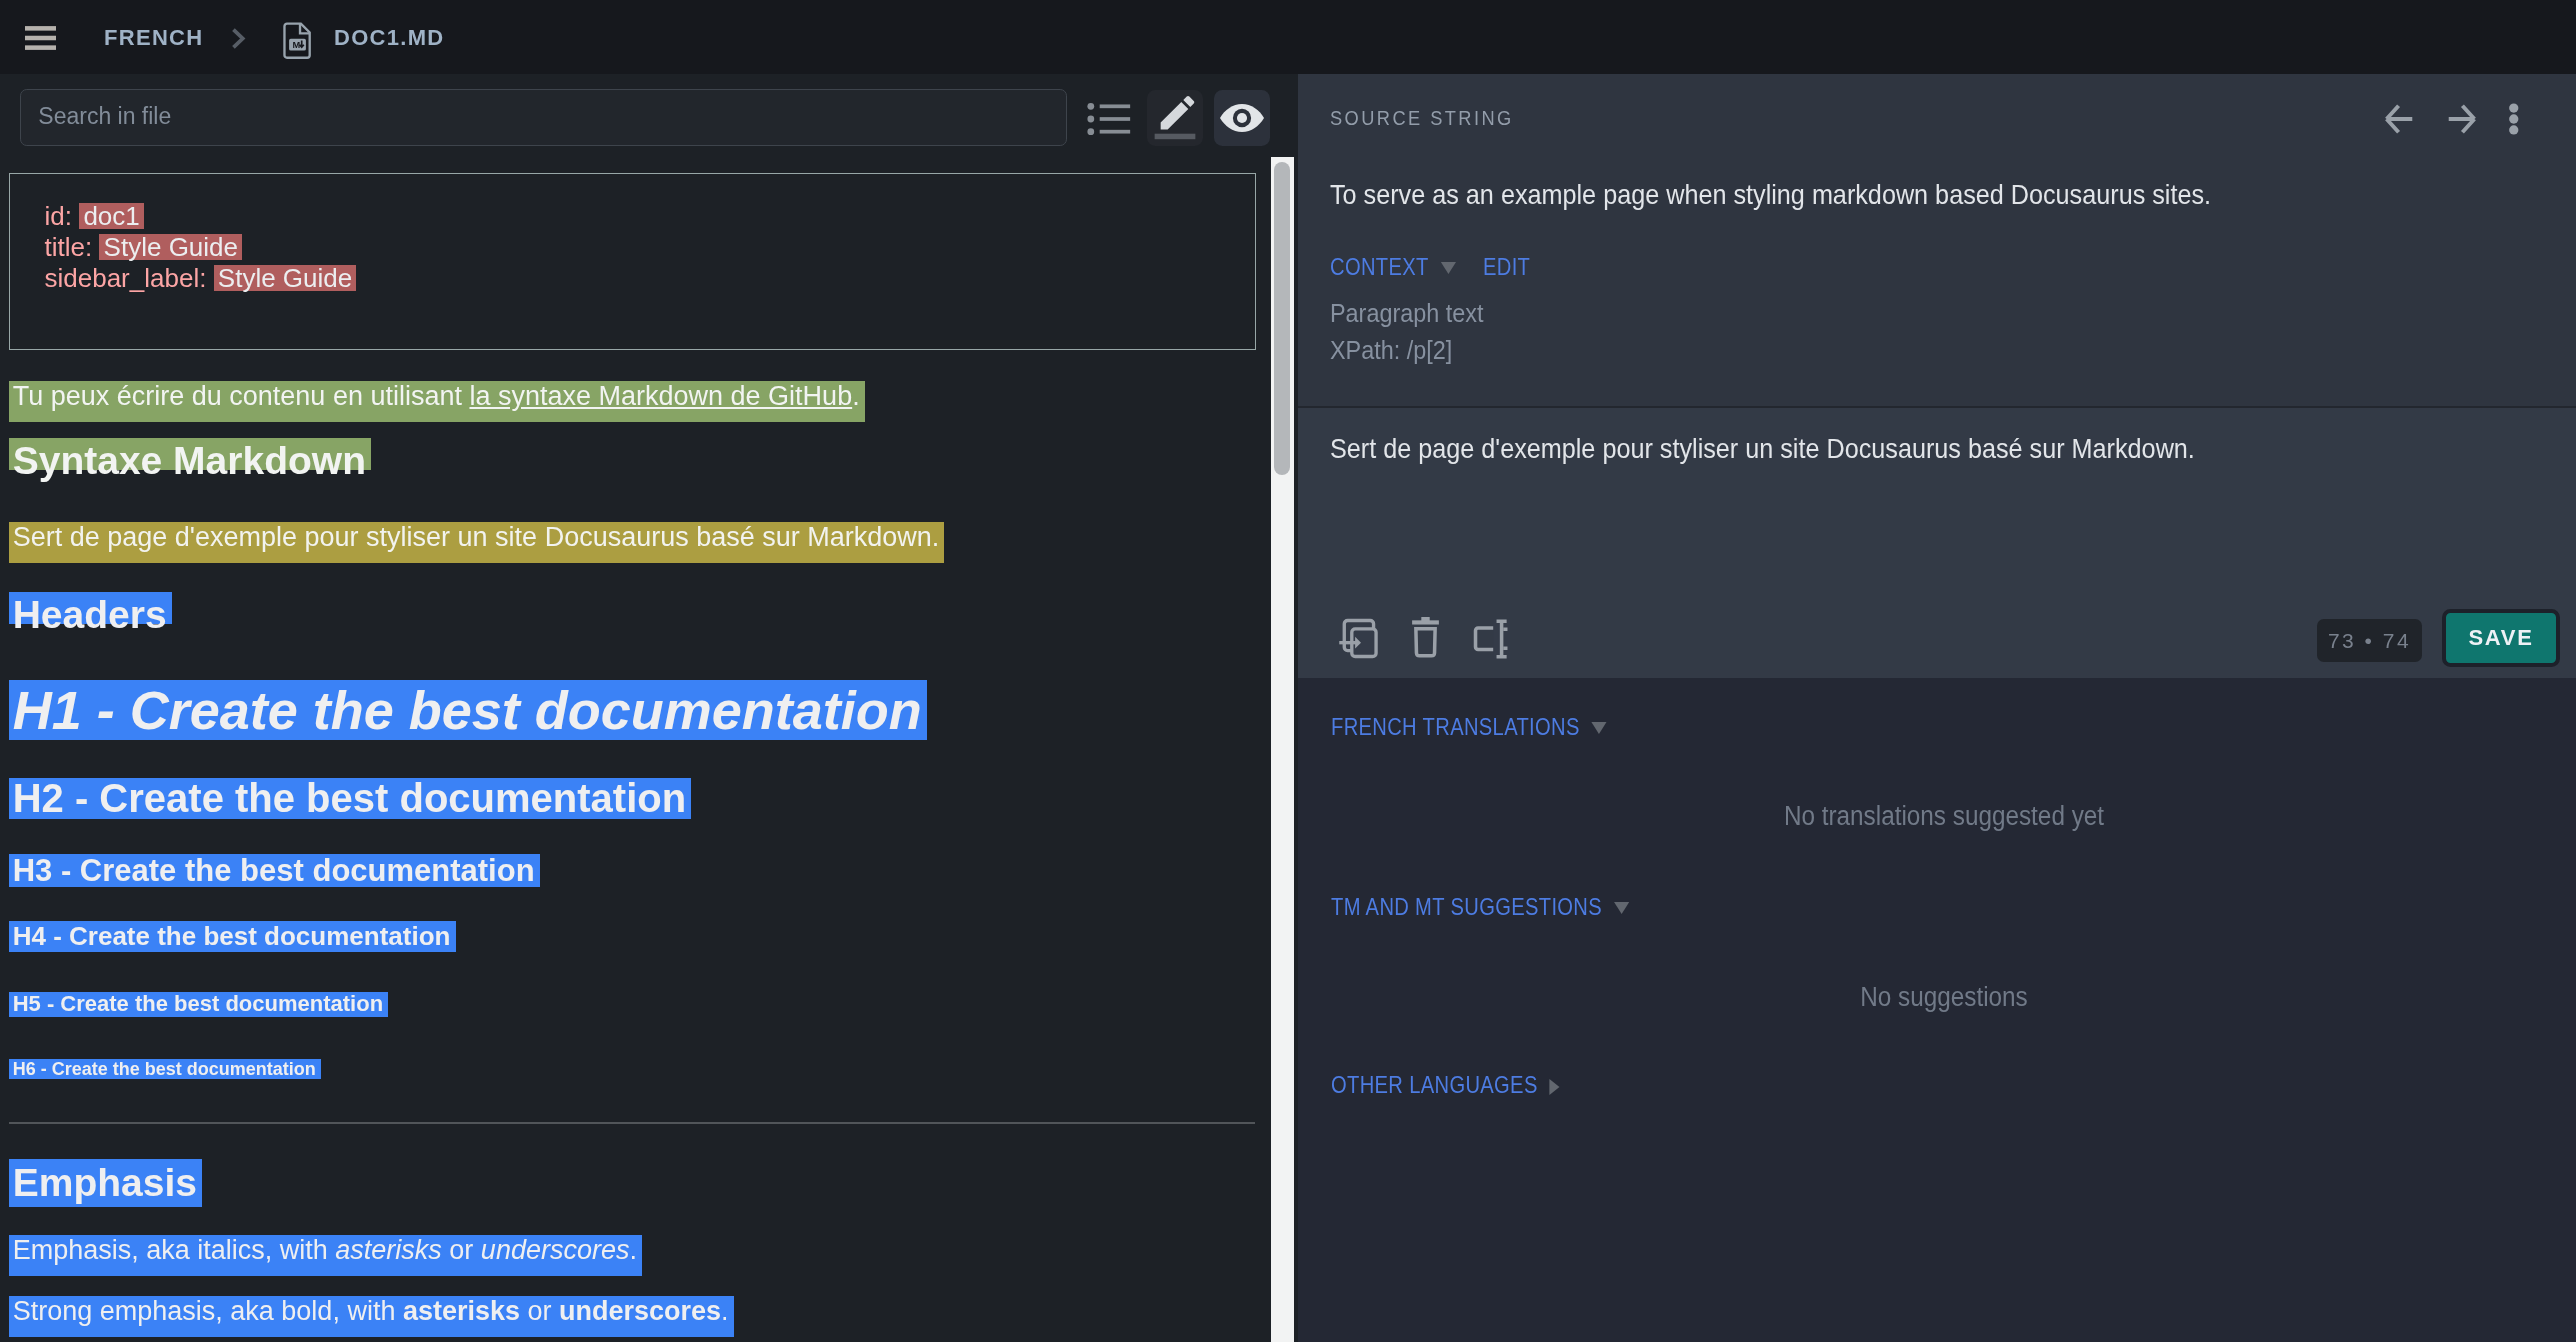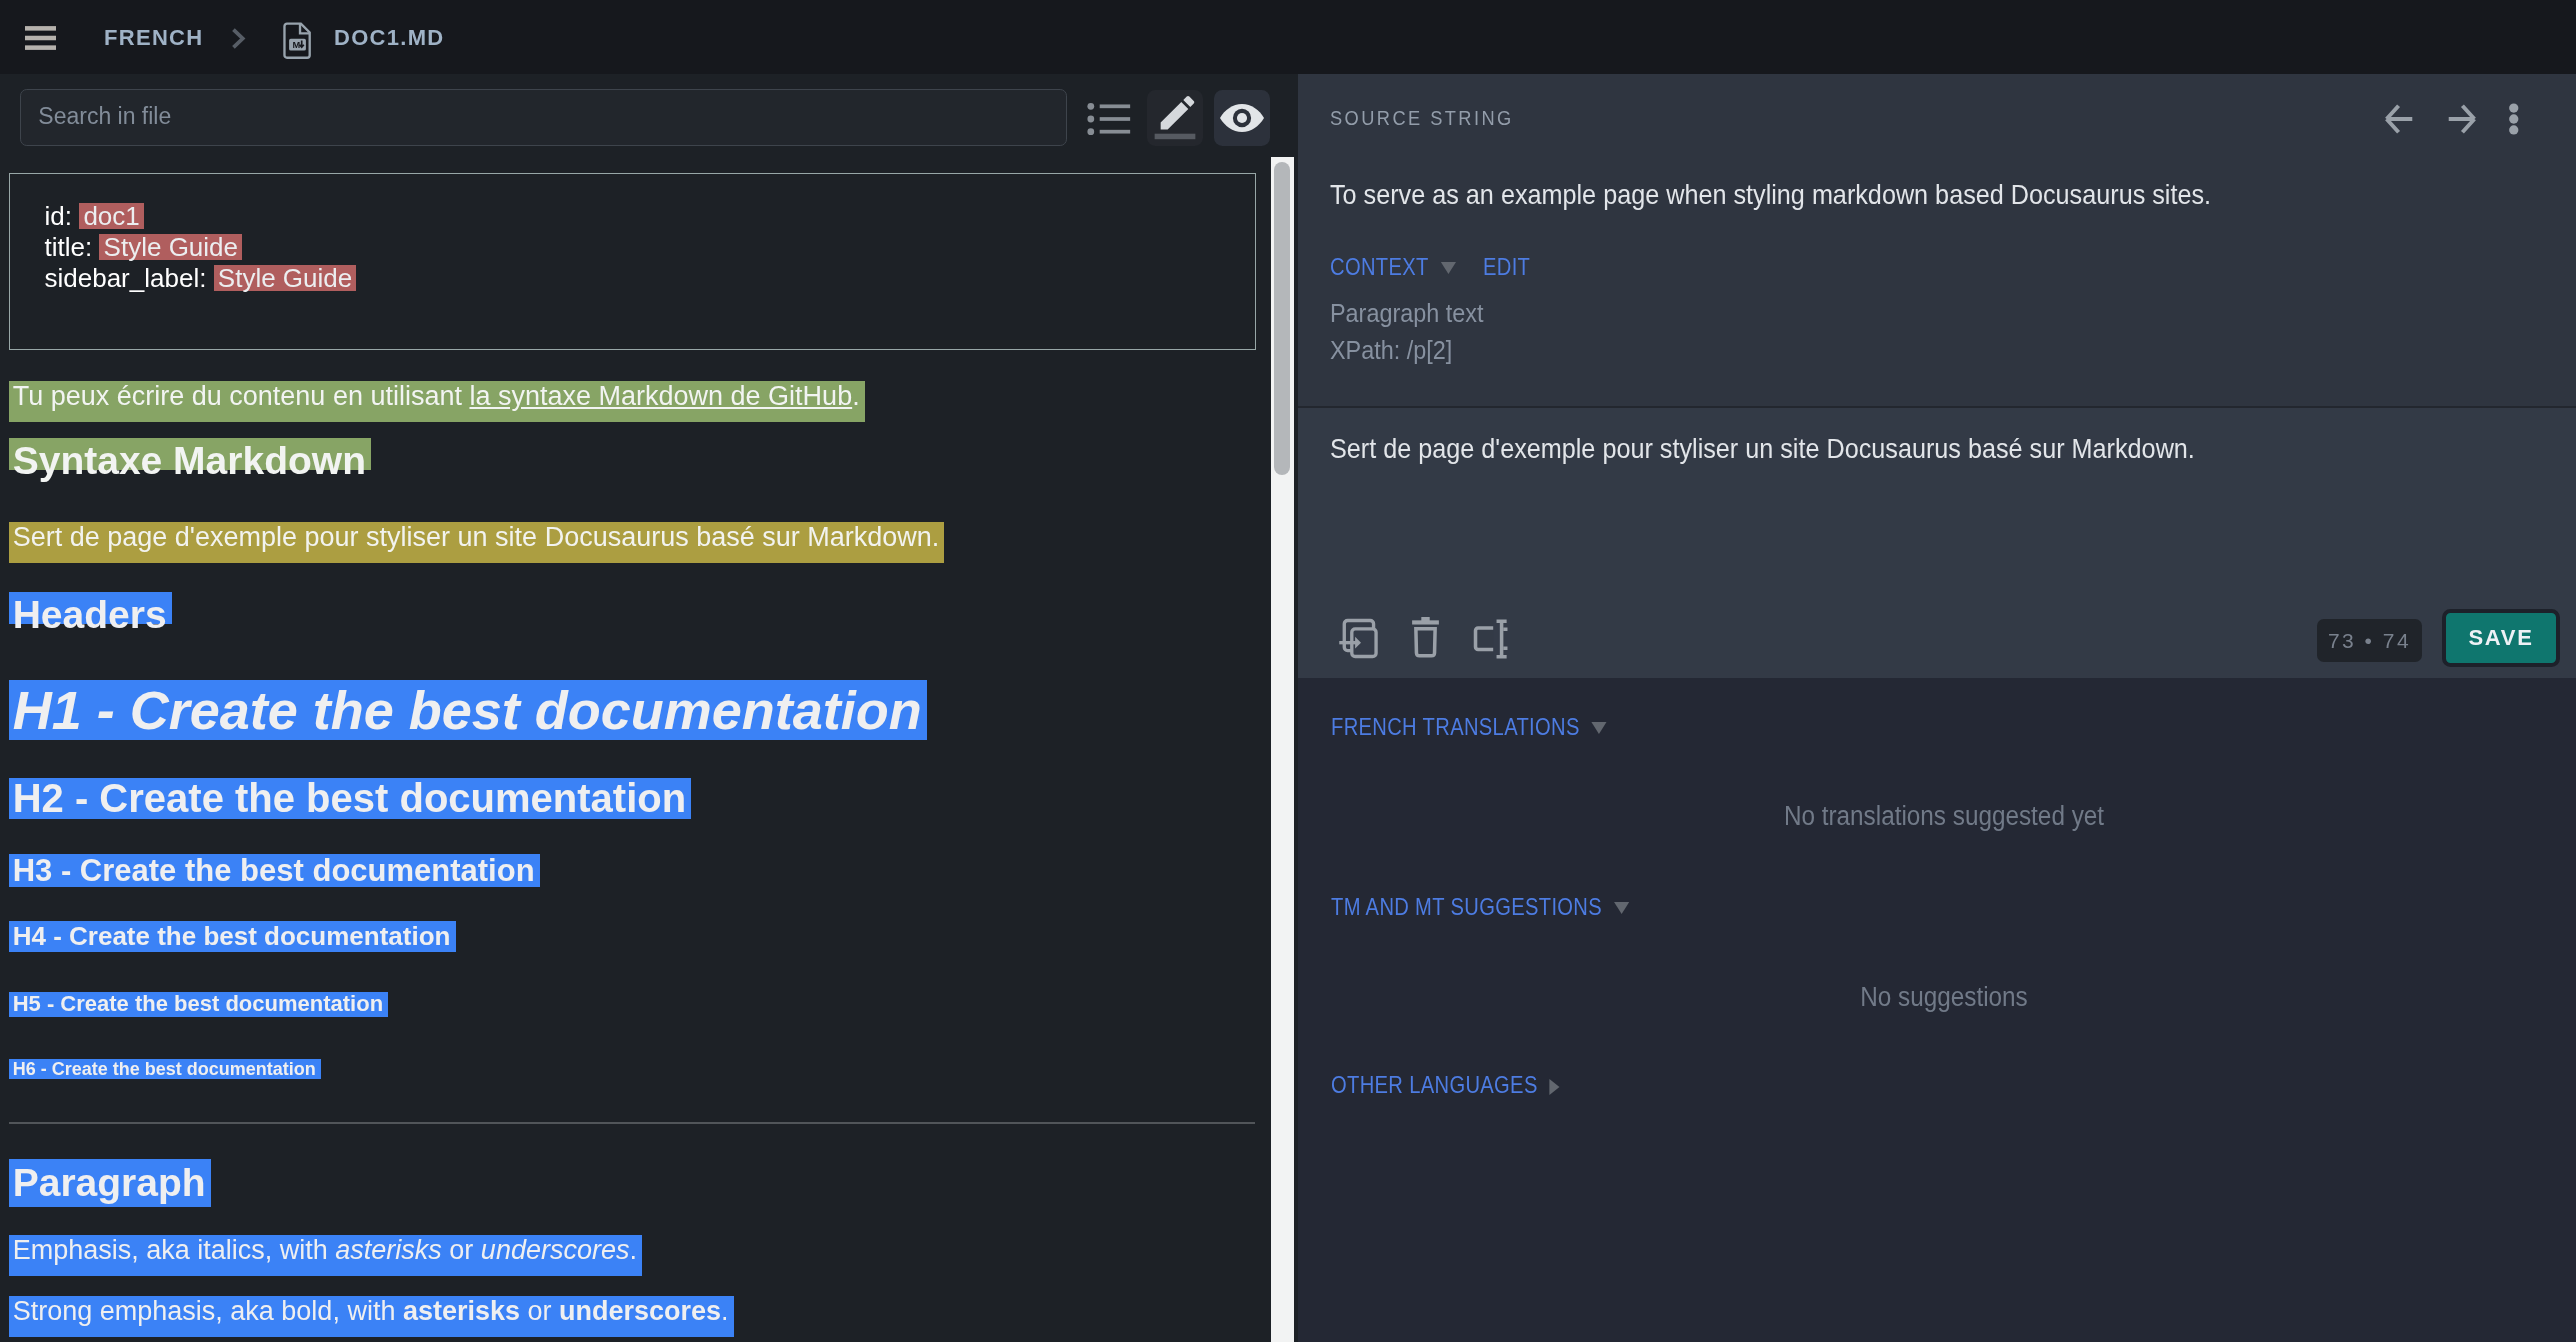--- a/index.html
+++ b/index.html
@@ -13,21 +13,21 @@
   #search { position:absolute; left:20.3px; top:89px; width:1047px; height:57px;
     background:#22262c; border:1.7px solid #3e444c; border-radius:6.8px;
     color:#828c99; font-size:23px; line-height:53px; padding-left:17px; }
   .toolbtn { position:absolute; width:56px; height:56px; border-radius:8.5px; top:90px; }
   #btn-pencil { left:1147px; background:#24272d; }
   #btn-eye   { left:1214px; background:#2c313b; }
   
   #fm { position:absolute; left:8.5px; top:173px; width:1247px; height:177px;
     border:1.7px solid #98a7a7; padding:27px 0 0 35px;
     font-size:26px; line-height:31px; }
-  .key { color:#ffffff; }
+  .key { color:#fca5a5; }
   .hlr { background:#b05e5e; color:#eceef0; display:inline-block; height:26px; line-height:26px; padding:0 4.2px; }
   .hlg, .hly, .hlR { display:inline-block; padding:0 5.1px 0 4.2px; }
   .hlg { background:#87a465; color:#f2f4f2; }
   .hly { background:#ac9e41; color:#f2f3ef; }
   .hlR { background:#3b82f6; color:#efeff0; }
   .doc { position:absolute; left:8.5px; white-space:nowrap; color:#e9ebed; line-height:0.5; }
   .hlg,.hly,.hlR { vertical-align:top; }
   .p  { font-size:27px; } .p .hlg,.p .hly,.p .hlR { height:41px; line-height:31px; }
   .h1b { font-size:54px; font-weight:bold; } .h1b .hlR { height:60px; line-height:60px;font-style:italic; }
   .h1 { font-size:39px; font-weight:bold; } .h1 .hlg,.h1 .hlR { height:32px; line-height:46px; }
@@ -114,21 +114,21 @@
 <div class="doc h1" style="top:438px"><span class="hlg">Syntaxe Markdown</span></div>
 <div class="doc p" style="top:522px"><span class="hly">Sert de page d'exemple pour styliser un site Docusaurus basé sur Markdown.</span></div>
 <div class="doc h1" style="top:592px"><span class="hlR">Headers</span></div>
 <div class="doc h1b" style="top:680px"><span class="hlR">H1 - Create the best documentation</span></div>
 <div class="doc h2" style="top:778px"><span class="hlR">H2 - Create the best documentation</span></div>
 <div class="doc h3" style="top:854px"><span class="hlR">H3 - Create the best documentation</span></div>
 <div class="doc h4" style="top:921px"><span class="hlR">H4 - Create the best documentation</span></div>
 <div class="doc h5" style="top:992px"><span class="hlR">H5 - Create the best documentation</span></div>
 <div class="doc h6" style="top:1059px"><span class="hlR">H6 - Create the best documentation</span></div>
 <div id="hr"></div>
-<div class="doc h1" style="top:1159px"><span class="hlR" style="height:48px;line-height:48px;">Paragraph</span></div>
+<div class="doc h1" style="top:1159px"><span class="hlR" style="height:48px;line-height:48px;">Emphasis</span></div>
 <div class="doc p" style="top:1235px"><span class="hlR">Emphasis, aka italics, with <i>asterisks</i> or <i>underscores</i>.</span></div>
 <div class="doc p" style="top:1296px"><span class="hlR">Strong emphasis, aka bold, with <b>asterisks</b> or <b>underscores</b>.</span></div>
 <div id="track"></div>
 <div id="thumb"></div>
 <div id="right"></div>
 <div id="sec-top"></div>
 <div id="divider"></div>
 <div id="sec-form"></div>
 <div class="lbl" style="left:1330px; top:107px;">SOURCE STRING</div>
 <div class="rtxt" style="left:1330px; top:179px;">To serve as an example page when styling markdown based Docusaurus sites.</div>

